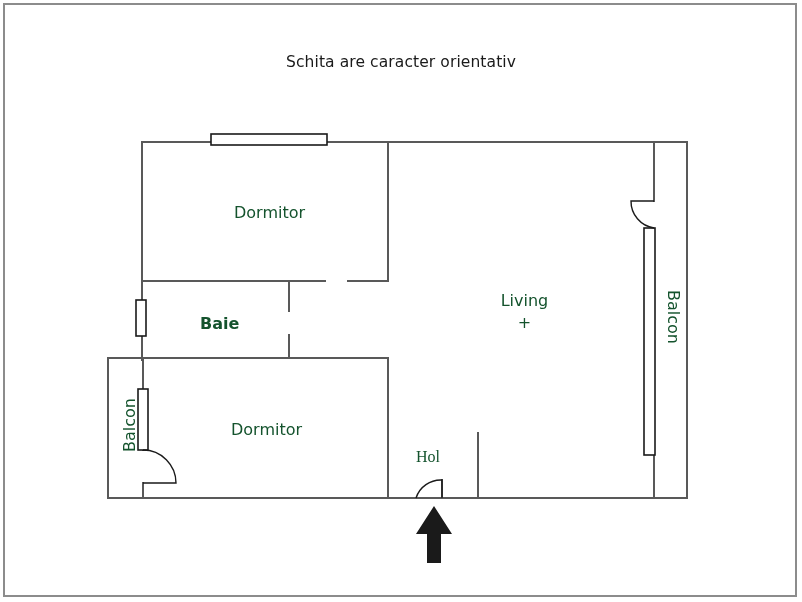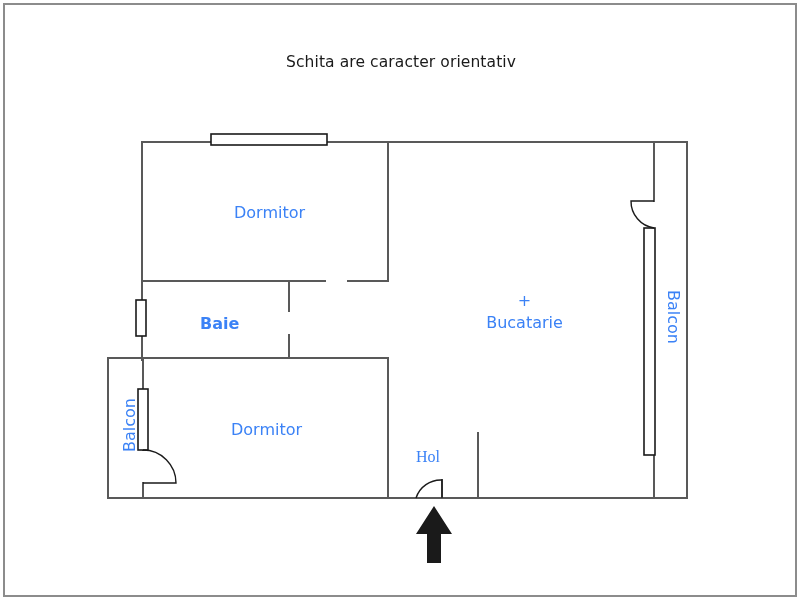--- a/index.html
+++ b/index.html
@@ -40,21 +40,21 @@
     color: #1a1a1a;
     letter-spacing: 0.1px;
   }
   #floorplan-svg {
     position: absolute;
     left: 0;
     top: 0;
   }
   .room-label {
     position: absolute;
-    color: #3b82f6;
+    color: #14532d;
     font-size: 16px;
     white-space: nowrap;
     line-height: 1.35;
   }
   .room-label.vertical {
     writing-mode: vertical-rl;
     text-orientation: mixed;
   }
   .room-label.vertical.flip {
     transform: rotate(180deg);
@@ -129,22 +129,22 @@
     </g>
   </svg>
 
   <div class="room-label" style="left:234px; top:202px;">Dormitor</div>
 
   <div class="room-label" style="left:200px; top:313px;font-weight:bold;">Baie</div>
 
   <div class="room-label" style="left:231px; top:419px;">Dormitor</div>
 
   <div class="room-label centered" style="left:462px; top:290px; width:125px;">
+    <div>Living</div>
     <div>+</div>
-    <div>Bucatarie</div>
   </div>
 
   <div class="room-label" style="left:416px; top:446px;font-family:Liberation Serif, serif;">Hol</div>
 
   <div class="room-label vertical flip" style="left:119px; top:398px;">Balcon</div>
 
   <div class="room-label vertical" style="left:662px; top:290px;">Balcon</div>
 
 </div>
 

